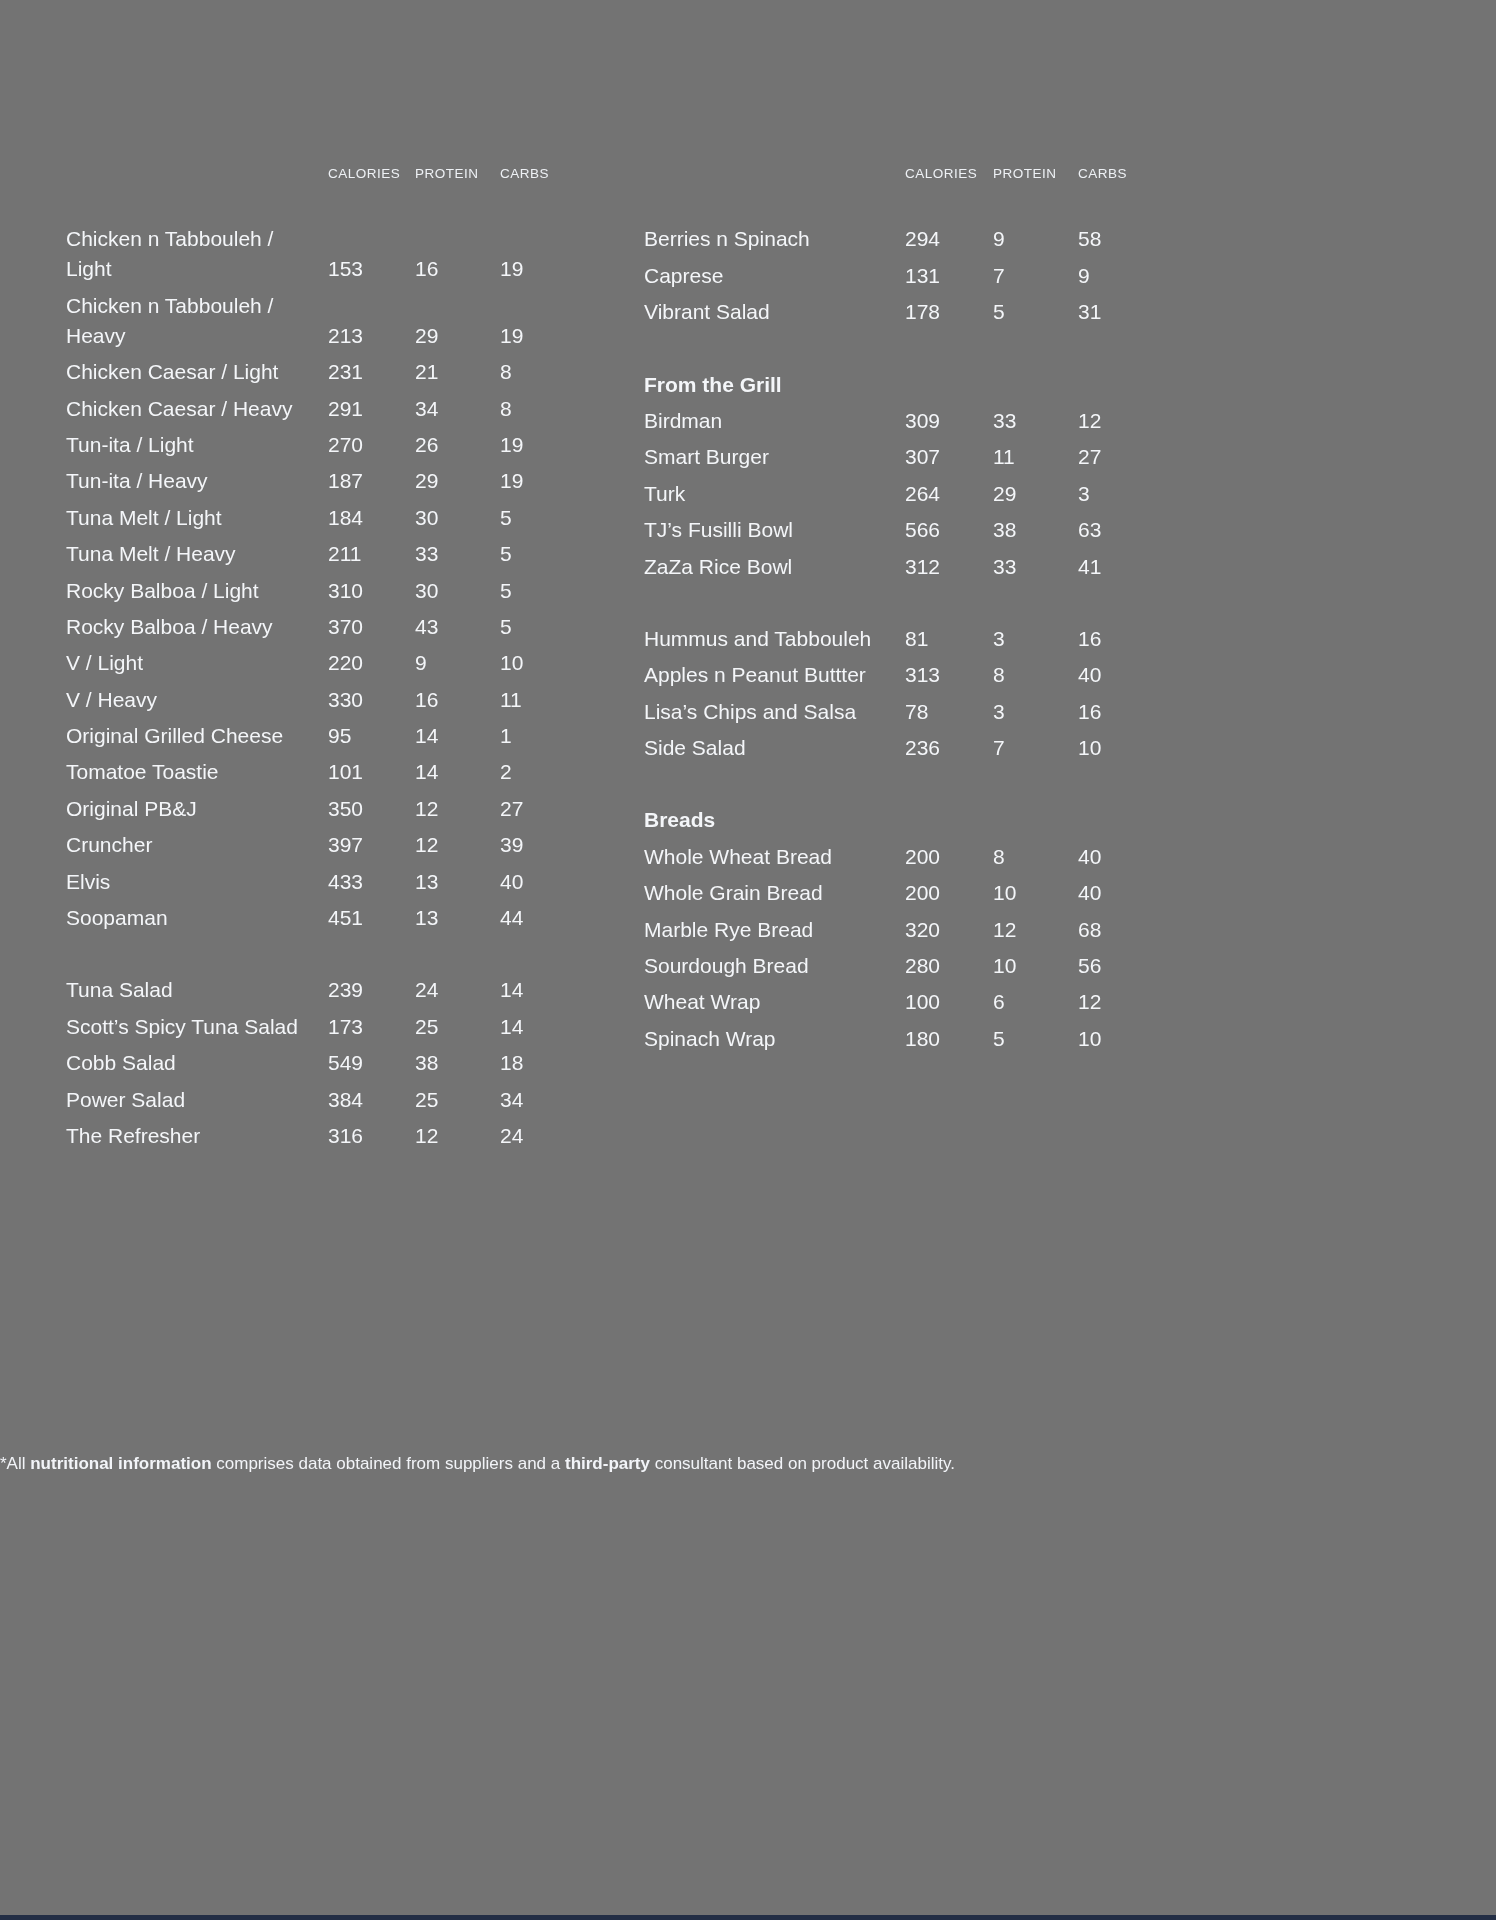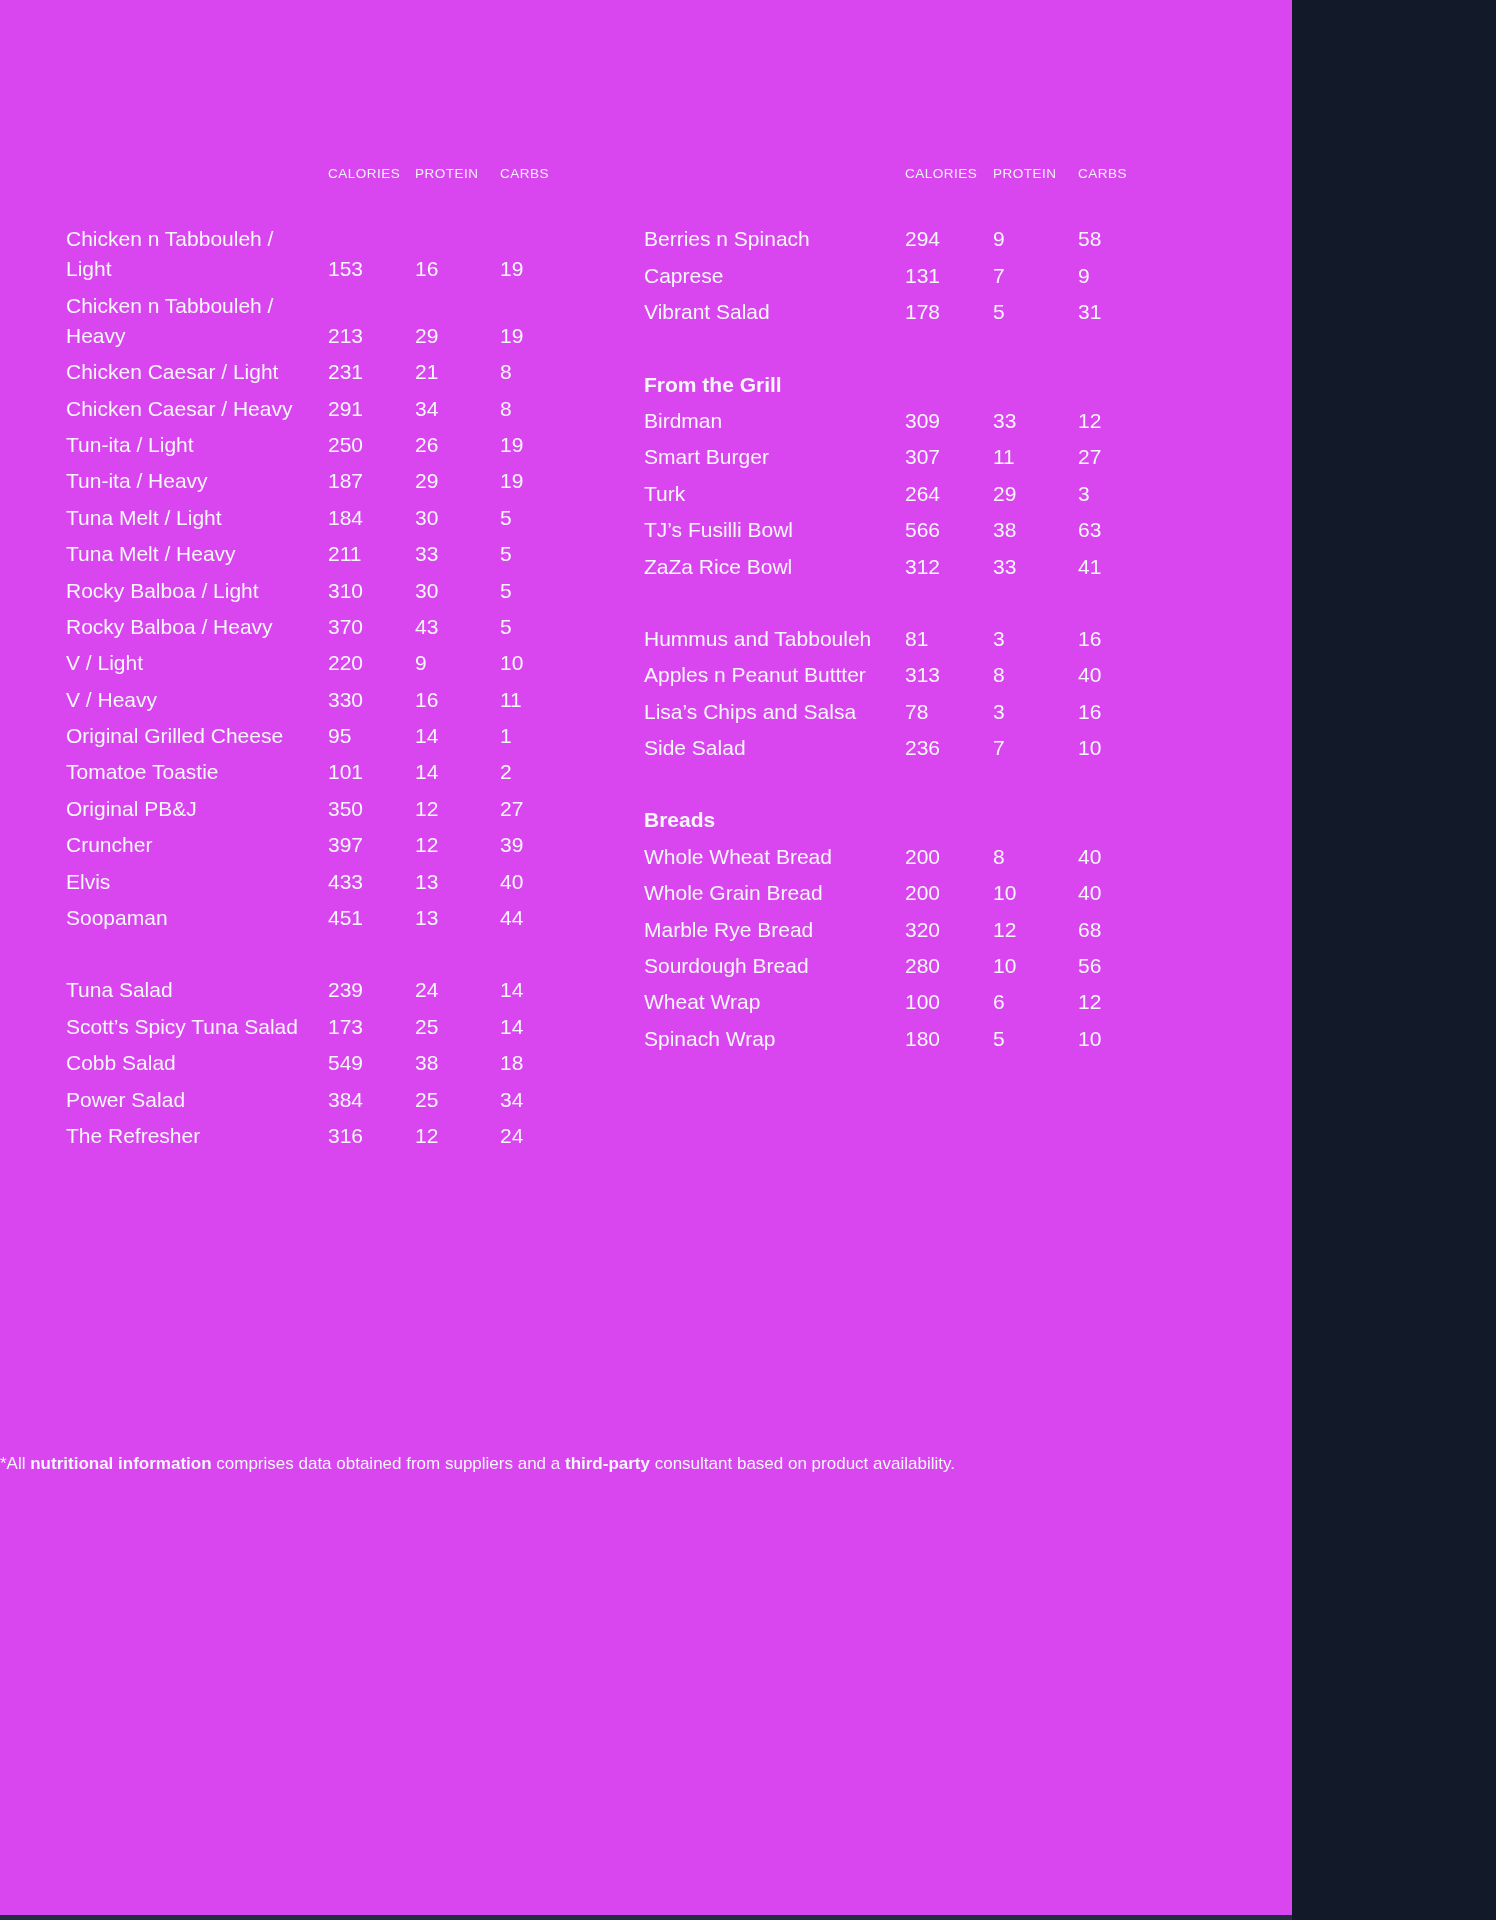--- a/index.html
+++ b/index.html
@@ -2,23 +2,23 @@
 <html><head>
 <meta charset="utf-8">
 <style>
   html, body { margin: 0; padding: 0; }
   body {
     background: #121a29;
     font-family: "Liberation Sans", sans-serif;
   }
   .page {
     position: relative;
-    width: 1292px;
+    width: 1496px;
     height: 1920px;
-    background: #d946ef;
+    background: #737373;
     overflow: hidden;
     color: #f4f6f9;
     font-size: 21px;
     line-height: 30px;
   }
   .col { position: absolute; top: 166px; width: 500px; }
   .col-left  { left: 66px; }
   .col-right { left: 644px; }
 
   .row {
@@ -124,21 +124,21 @@
               <div class="name-line">Chicken Caesar / Heavy</div>
             </div>
             <div class="cell num">291</div>
             <div class="cell num">34</div>
             <div class="cell num">8</div>
           </div>
           <div class="row item-row">
             <div class="cell name">
               <div class="name-line">Tun-ita / Light</div>
             </div>
-            <div class="cell num">250</div>
+            <div class="cell num">270</div>
             <div class="cell num">26</div>
             <div class="cell num">19</div>
           </div>
           <div class="row item-row">
             <div class="cell name">
               <div class="name-line">Tun-ita / Heavy</div>
             </div>
             <div class="cell num">187</div>
             <div class="cell num">29</div>
             <div class="cell num">19</div>

